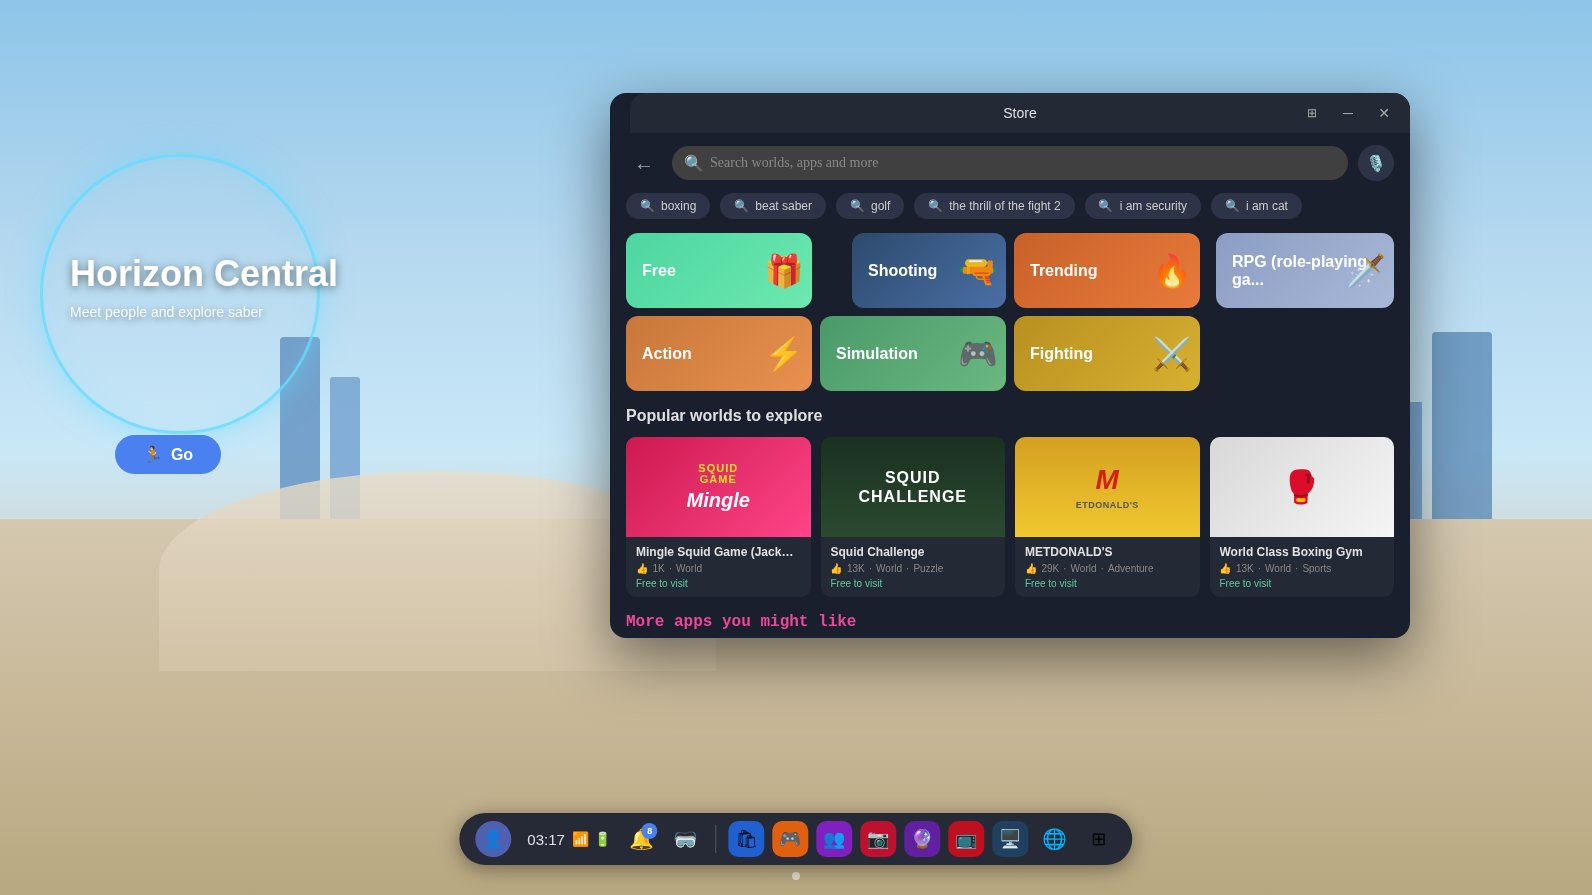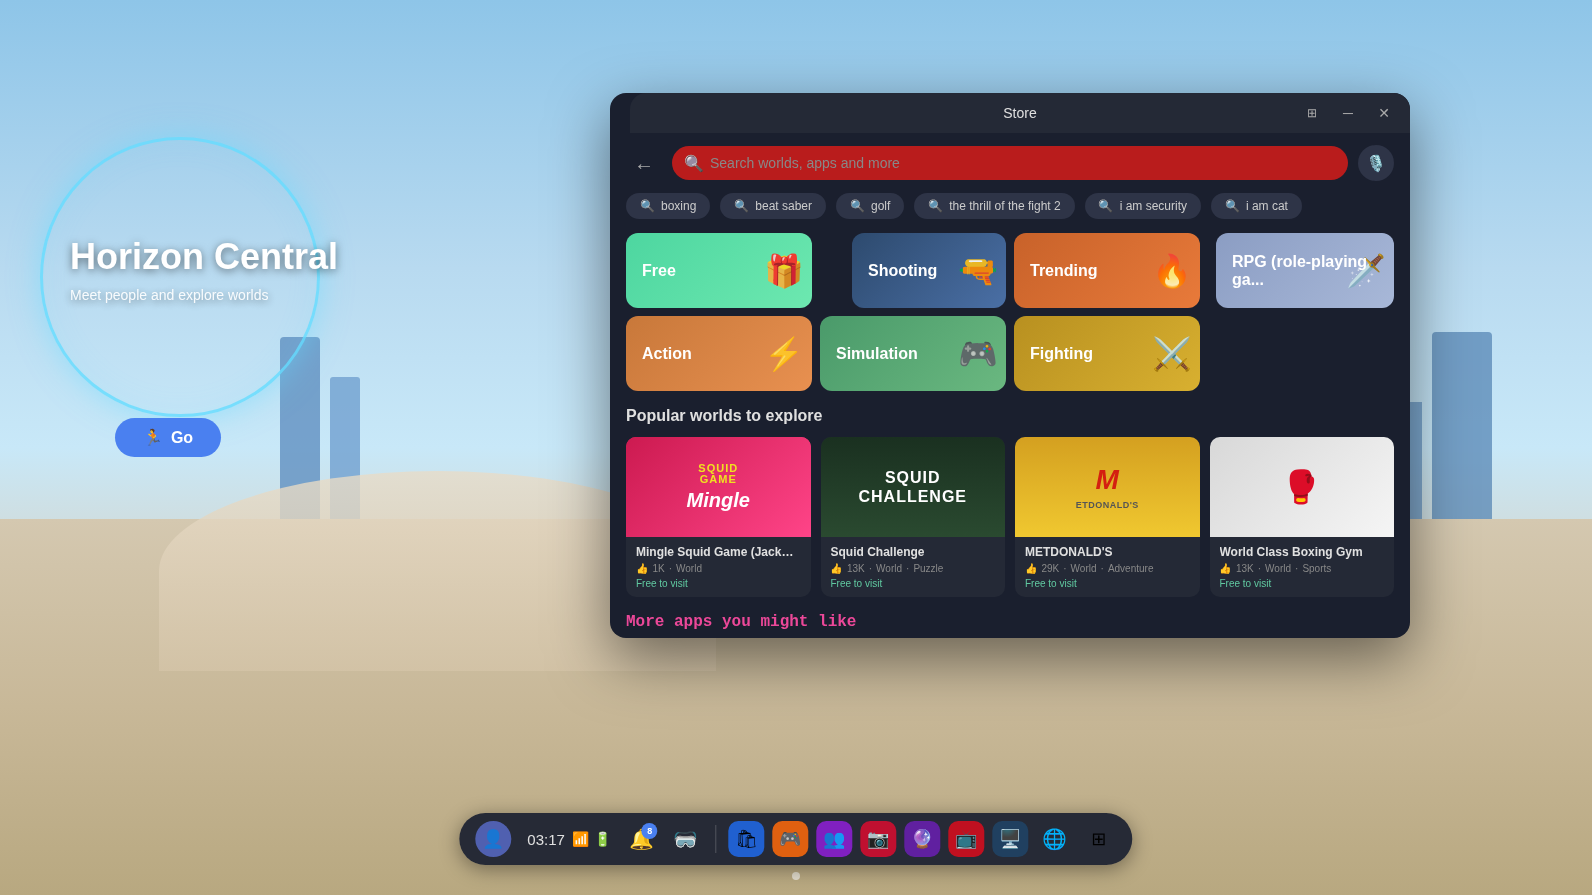--- a/index.html
+++ b/index.html
@@ -26,21 +26,21 @@
       background:
         radial-gradient(ellipse at 30% 60%, rgba(255,200,150,0.3) 0%, transparent 50%),
         radial-gradient(ellipse at 70% 30%, rgba(100,180,255,0.4) 0%, transparent 50%);
       z-index: 1;
     }
 
     
     .horizon-circle {
       position: absolute;
       left: 20px;
-      top: 107px;
+      top: 124px;
       width: 320px;
       height: 380px;
       z-index: 2;
       display: flex;
       flex-direction: column;
       align-items: center;
       justify-content: center;
     }
 
     .horizon-circle-ring {
@@ -190,27 +190,28 @@
       position: absolute;
       left: 12px;
       top: 50%;
       transform: translateY(-50%);
       color: #888;
       font-size: 16px;
     }
 
     .search-input {
       width: 100%;
-      background: #b91c1c;
+      background: #404040;
       border: none;
       border-radius: 24px;
       padding: 9px 16px 9px 38px;
       color: #ccc;
       font-size: 14px;
       outline: none;
+      font-family: Liberation Serif, serif;
     }
 
     .search-input::placeholder { color: #888; }
 
     .mic-btn {
       background: #2e3447;
       border: none;
       border-radius: 50%;
       width: 36px;
       height: 36px;
@@ -468,21 +469,21 @@
 
   <div style="position:absolute;bottom:25%;left:10%;width:35%;height:200px;background:linear-gradient(180deg,#e8dcc8 0%,#d4c4a8 100%);border-radius:50% 50% 0 0;opacity:0.8;"></div>
 </div>
 
 <div class="horizon-circle">
   <div class="horizon-circle-ring"></div>
   <div class="horizon-text-block">
     <div class="horizon-title">Horizon
 Central</div>
     <div class="horizon-subtitle">Meet people
-and explore worlds</div>
+and explore saber</div>
   </div>
   <button class="go-button">Go</button>
 </div>
 
 <div class="store-window">
 
   <div class="window-titlebar">
     <span class="window-title">Store</span>
     <div class="window-controls">
       <button class="window-btn window-btn-grid">⊞</button>

